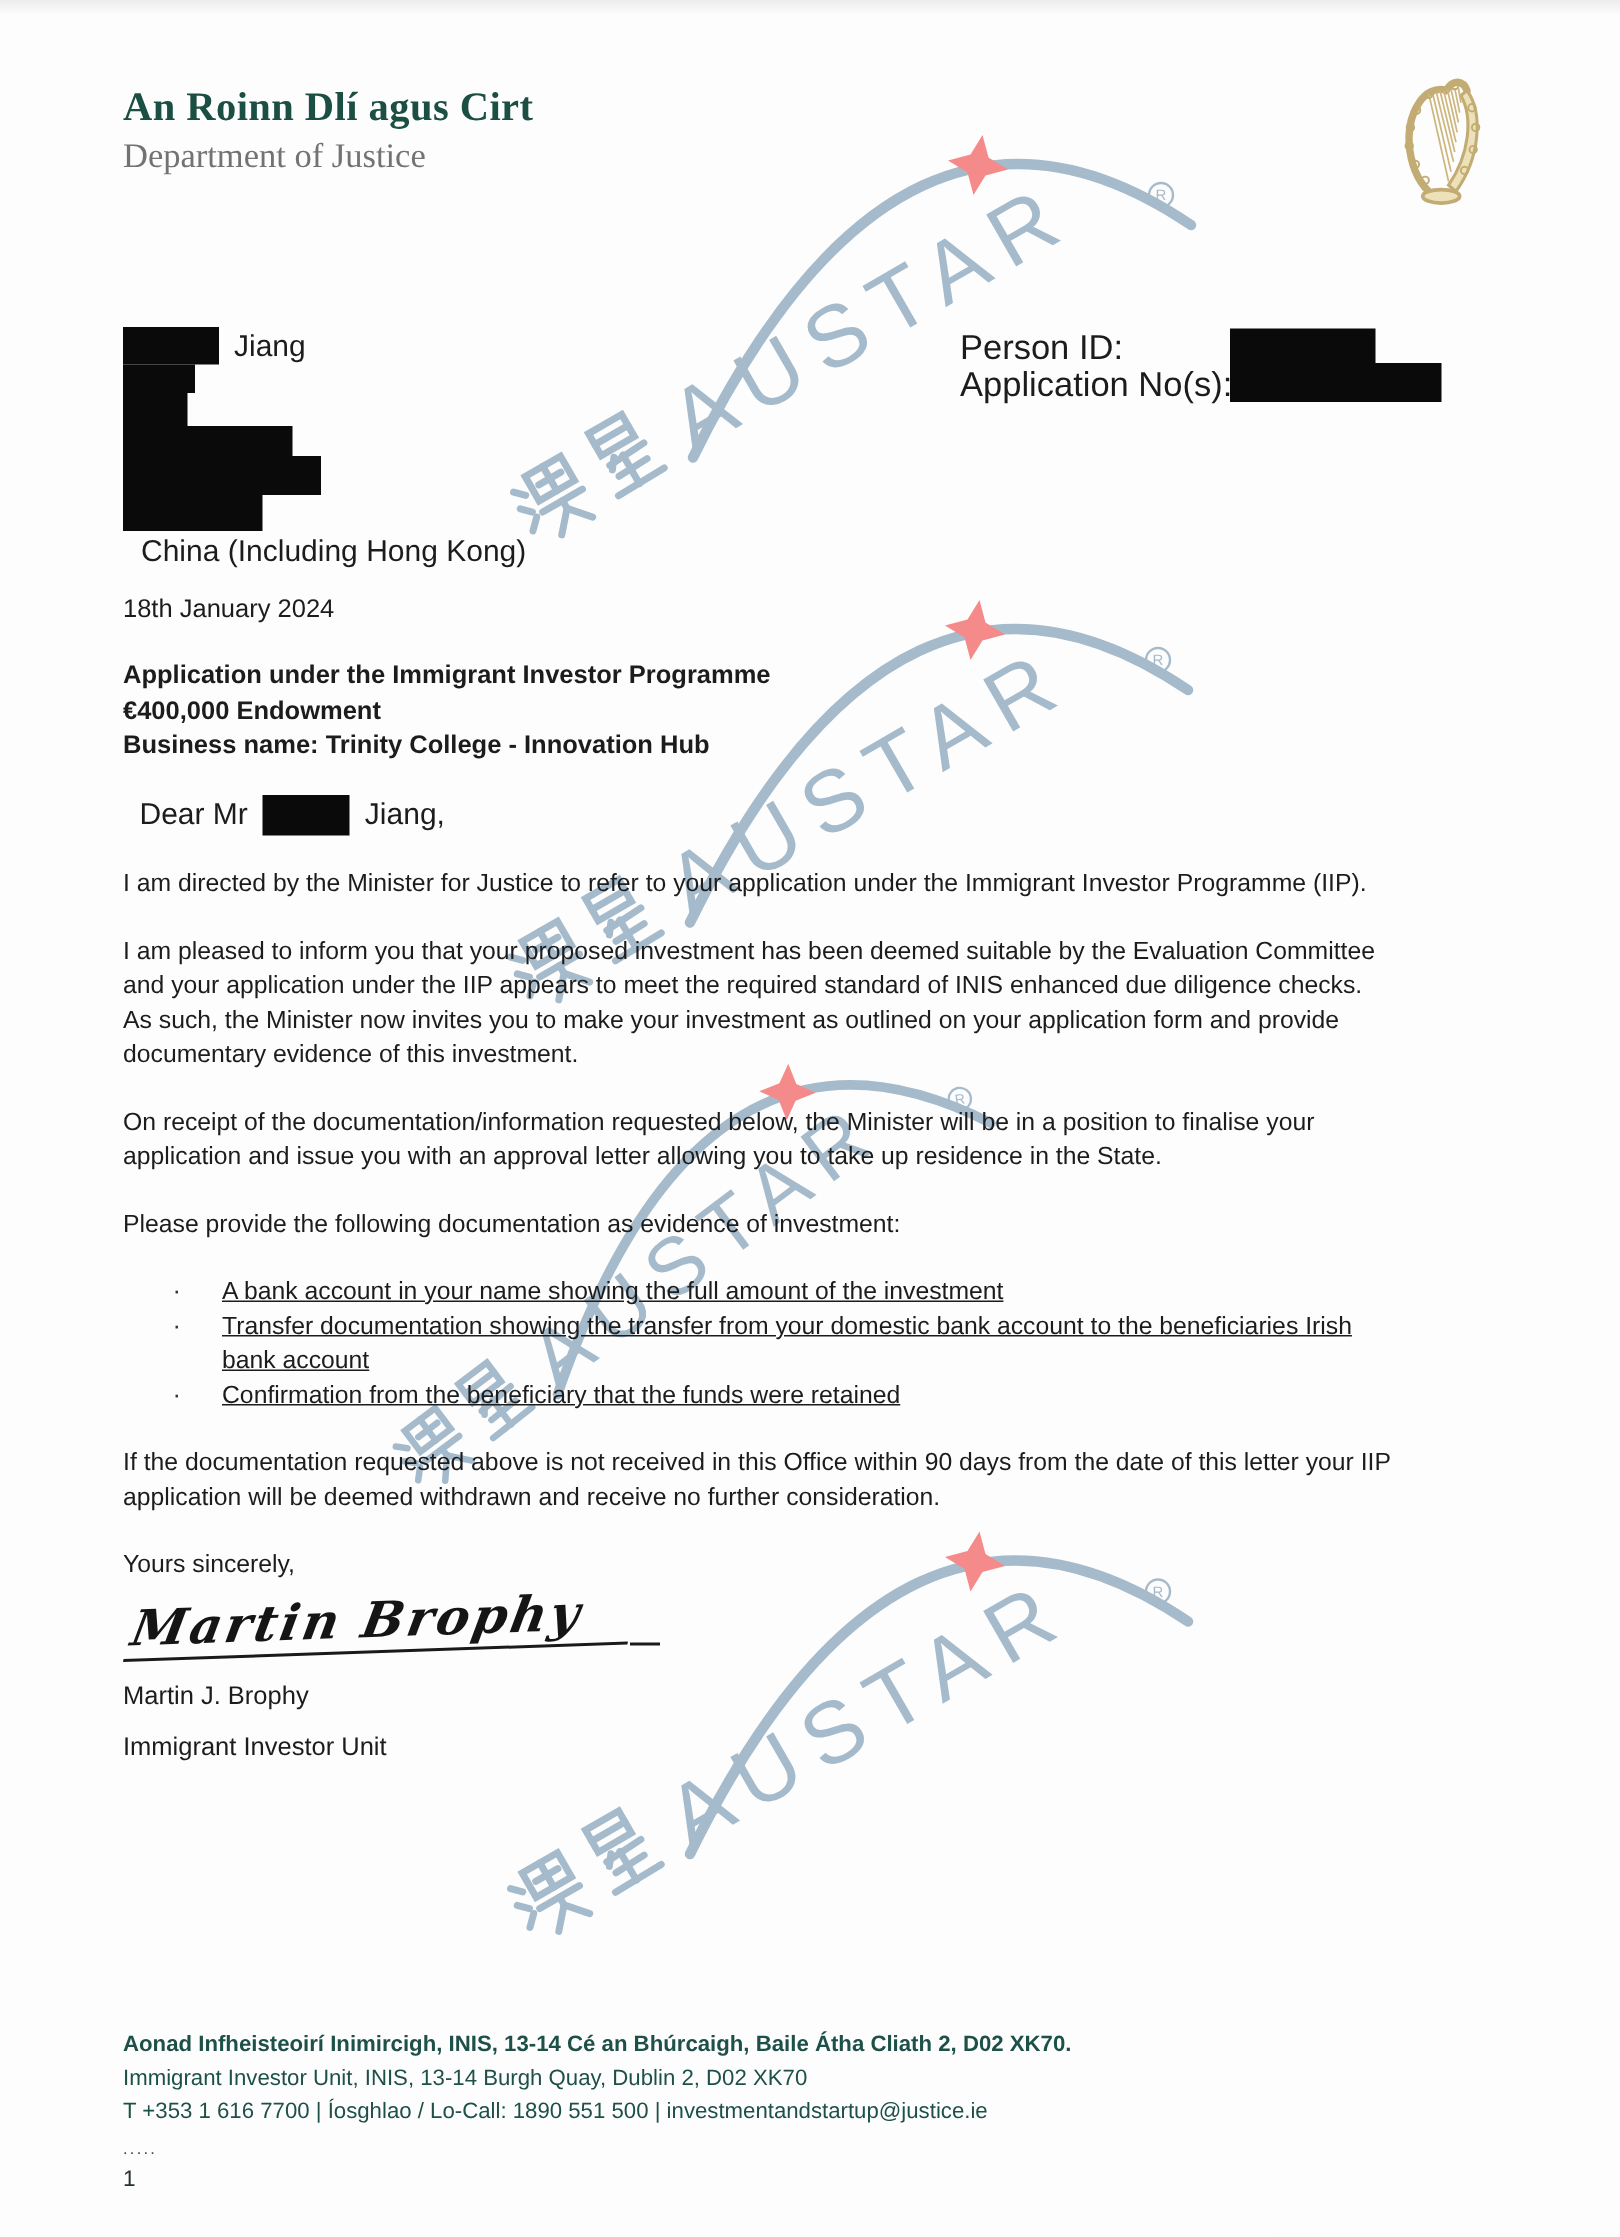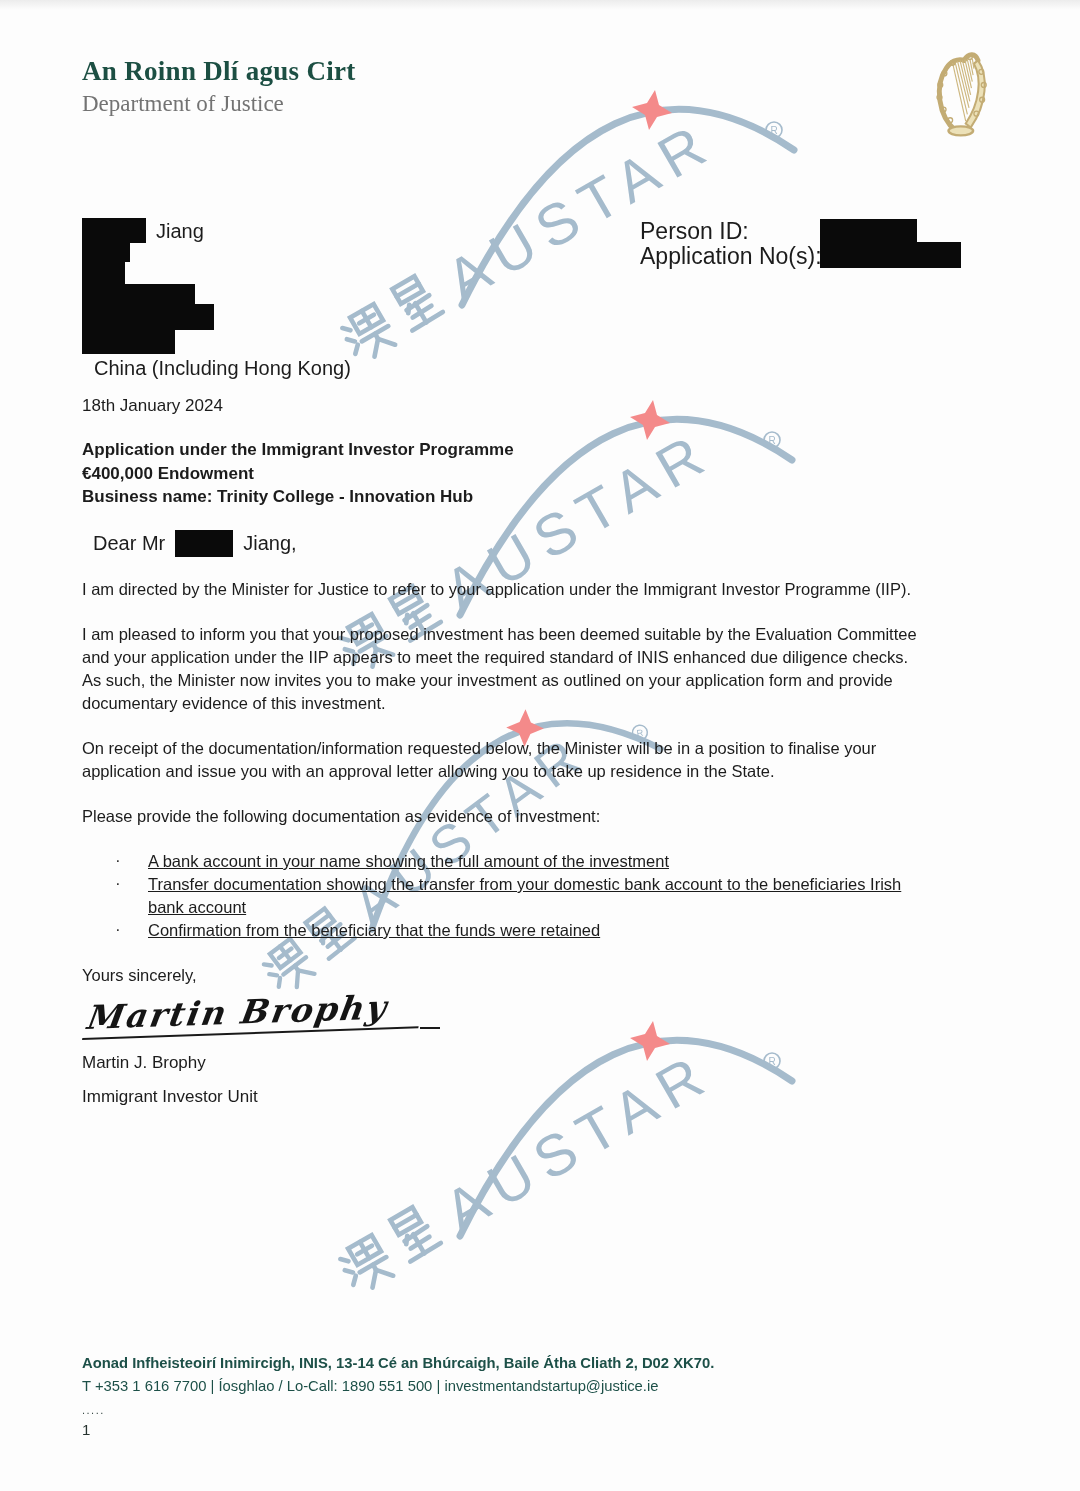--- a/index.html
+++ b/index.html
@@ -214,29 +214,32 @@
 documentary evidence of this investment.</p>
     <p>On receipt of the documentation/information requested below, the Minister will be in a position to finalise your
 application and issue you with an approval letter allowing you to take up residence in the State.</p>
     <p>Please provide the following documentation as evidence of investment:</p>
     <ul>
       <li>A bank account in your name showing the full amount of the investment</li>
       <li>Transfer documentation showing the transfer from your domestic bank account to the beneficiaries Irish
 bank account</li>
       <li>Confirmation from the beneficiary that the funds were retained</li>
     </ul>
+    <p>If the documentation requested above is not received in this Office within 90 days from the date of this letter your IIP
+application will be deemed withdrawn and receive no further consideration.</p>
     <p class="vale">Yours sincerely,</p>
 
     <div class="sig-row">
       <span class="sig-script">Martin Brophy</span><span class="sig-dash"></span>
     </div>
     <div class="signer">Martin J. Brophy</div>
     <div class="unit">Immigrant Investor Unit</div>
   </div>
 
   <div class="pfooter">
     <div class="f-bold">Aonad Infheisteoirí Inimircigh, INIS, 13-14 Cé an Bhúrcaigh, Baile Átha Cliath 2, D02 XK70.</div>
+    <div>Immigrant Investor Unit, INIS, 13-14 Burgh Quay, Dublin 2, D02 XK70</div>
     <div>T +353 1 616 7700 | Íosghlao / Lo-Call: 1890 551 500 | investmentandstartup@justice.ie</div>
     <div class="dots">.....</div>
     <div class="pagenum">1</div>
   </div>
 
 </div>
 
 </body></html>

